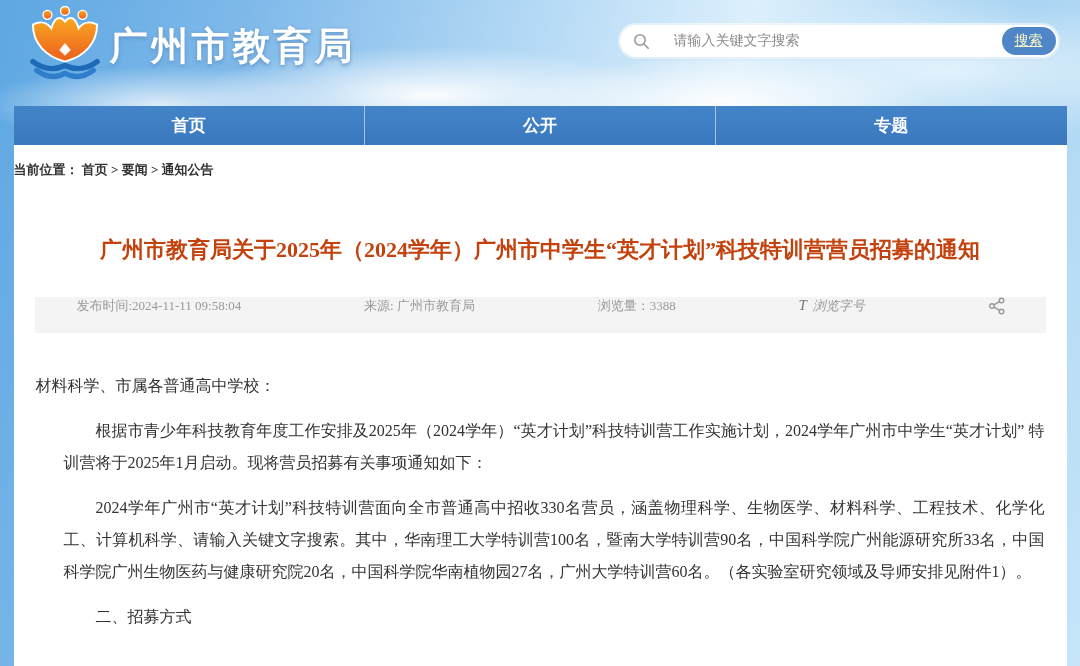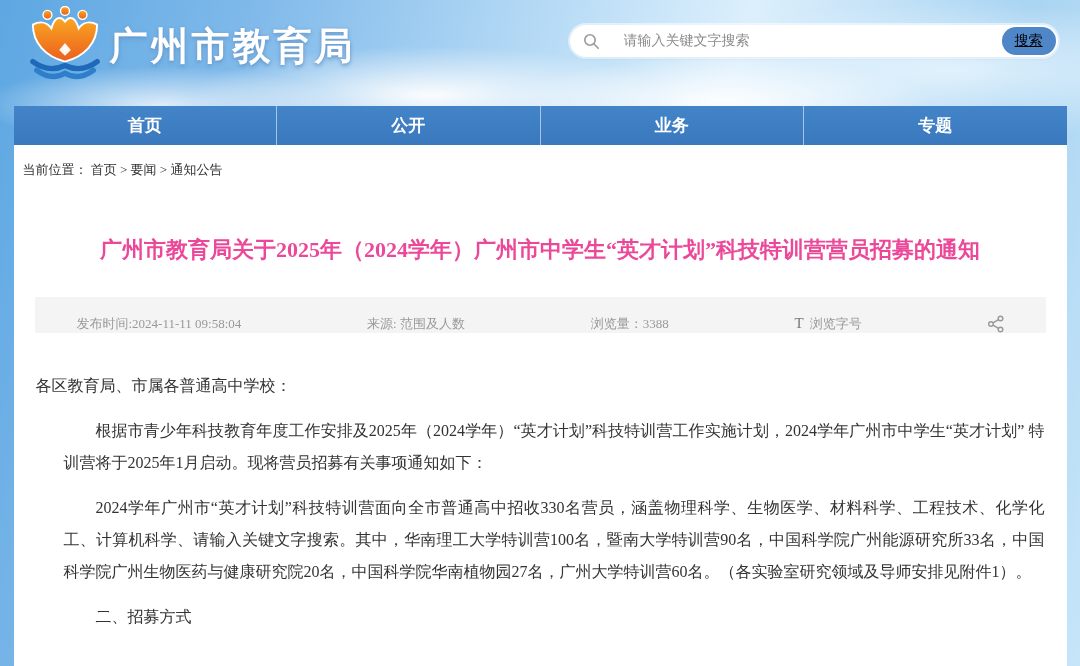--- a/index.html
+++ b/index.html
@@ -20,65 +20,65 @@
   
   .header { height: 106px; position: relative; }
   .brand { position: absolute; left: 14px; top: 6px; display: flex; align-items: center; cursor: pointer; }
   .logo svg { width: 74px; height: 80px; display: block; }
   .site-name {
     font-family: Liberation Sans, sans-serif;
     font-size: 38px; font-weight: bold; color: #ffffff; letter-spacing: 3px;
     margin-left: 8px; text-shadow: 0 2px 4px rgba(96,146,196,0.9), 0 0 2px rgba(120,165,210,0.8);
   }
   .searchbar {
-    position: absolute; right: 9px; top: 25px; width: 488px; height: 32px;
+    position: absolute; right: 9px; top: 25px; width: 438px; height: 32px;
     background: #ffffff; border-radius: 17px; display: flex; align-items: center;
     box-shadow: 0 0 0 2px rgba(255,255,255,0.55), 0 1px 3px rgba(80,130,180,0.25);
   }
   .search-icon { margin-left: 13px; display: flex; }
   .search-input {
     flex: 1; border: none; outline: none; background: transparent;
     font-size: 14px; color: #333; padding-left: 24px;
     font-family: "Liberation Serif", "DejaVu Serif", serif;
   }
   .search-input::placeholder { color: #8c8c8c; }
   .search-btn {
     width: 54px; height: 28px; margin-right: 2px; border: none; cursor: pointer;
-    border-radius: 15px; background: #4e86c8; color: #000000; font-size: 14px;
+    border-radius: 15px; background: #4e86c8; color: #fef9c3; font-size: 14px;
     font-family: "Liberation Serif", "DejaVu Serif", serif;
     text-decoration: underline;
   }
 
   
   .mainnav { height: 39px; display: flex; background: linear-gradient(#4384c9, #3a78bd); }
   .nav-item {
     flex: 1; text-align: center; line-height: 39px; color: #ffffff;
     font-size: 17px; font-weight: bold; cursor: pointer; text-decoration: none;
     border-right: 1px solid rgba(255,255,255,0.55);
   }
   .nav-item:last-child { border-right: none; }
 
   
   .content { background: #ffffff; min-height: 521px; padding-bottom: 30px; }
-  .breadcrumb { padding: 16px 0 0 9px; font-size: 13px; color: #333; }
+  .breadcrumb { padding: 16px 0 0 0; font-size: 13px; color: #333; font-weight: bold; }
   .breadcrumb .crumb { color: #333; text-decoration: none; cursor: pointer; }
   .breadcrumb .sep { color: #333; }
 
   .article-title {
     margin: 56px 30px 0; text-align: center;
-    font-size: 22px; font-weight: bold; color: #ec4899; line-height: 30px;
+    font-size: 22px; font-weight: bold; color: #c2410c; line-height: 30px;
   }
 
   .meta {
     margin: 32px 21px 0; height: 36px; background: #f4f4f4;
-    display: flex; align-items: flex-end; justify-content: space-between;
+    display: flex; align-items: flex-start; justify-content: space-between;
     padding: 0 40px 0 42px; font-size: 13px; color: #999;
   }
   .meta .t-glyph { font-size: 15px; color: #777; margin-right: 6px; }
-  .meta .font-size-ctl { cursor: pointer; }
+  .meta .font-size-ctl { cursor: pointer; font-style: italic; }
   .meta .share { cursor: pointer; display: flex; align-items: center; }
 
   .article-body { margin: 37px 22px 0; font-size: 16px; color: #333; }
   .para { line-height: 32px; margin-bottom: 13px; text-align: justify; }
   .para.indent { text-indent: 2em; margin-left: 28px; }
 </style>
 </head>
 <body>
 
 <div class="page">
@@ -117,50 +117,49 @@
         </svg>
       </span>
       <input class="search-input" type="text" placeholder="请输入关键文字搜索" style="">
       <button class="search-btn">搜索</button>
     </div>
   </div>
 
   <nav class="mainnav">
       <a class="nav-item">首页</a>
       <a class="nav-item">公开</a>
-      <a class="nav-item">业务</a>
       <a class="nav-item">专题</a>
     </nav>
 
   <main class="content">
 
     <div class="breadcrumb">
       <span>当前位置：</span>
       <span id="crumbs"><a class="crumb">首页</a><span class="sep"> &gt; </span><a class="crumb">要闻</a><span class="sep"> &gt; </span><a class="crumb">通知公告</a></span>
     </div>
 
     <h1 class="article-title">广州市教育局关于2025年（2024学年）广州市中学生“英才计划”科技特训营营员招募的通知</h1>
 
     <div class="meta">
       <span class="meta-item">发布时间:2024-11-11 09:58:04</span>
-      <span class="meta-item">来源: 范围及人数</span>
+      <span class="meta-item">来源: 广州市教育局</span>
       <span class="meta-item"><span>浏览量：</span><span>3388</span></span>
       <span class="meta-item font-size-ctl"><span class="t-glyph">T</span><span>浏览字号</span></span>
       <span class="share">
         <svg width="18" height="18" viewBox="0 0 18 18">
           <circle cx="13.5" cy="3.5" r="2.3" fill="none" stroke="#999" stroke-width="1.4"></circle>
           <circle cx="4" cy="9" r="2.3" fill="none" stroke="#999" stroke-width="1.4"></circle>
           <circle cx="13.5" cy="14.5" r="2.3" fill="none" stroke="#999" stroke-width="1.4"></circle>
           <line x1="6.1" y1="7.9" x2="11.4" y2="4.6" stroke="#999" stroke-width="1.4"></line>
           <line x1="6.1" y1="10.1" x2="11.4" y2="13.4" stroke="#999" stroke-width="1.4"></line>
         </svg>
       </span>
     </div>
 
     <div class="article-body">
-        <p class="para">各区教育局、市属各普通高中学校：</p>
+        <p class="para">材料科学、市属各普通高中学校：</p>
         <p class="para indent">根据市青少年科技教育年度工作安排及2025年（2024学年）“英才计划”科技特训营工作实施计划，2024学年广州市中学生“英才计划” 特训营将于2025年1月启动。现将营员招募有关事项通知如下：</p>
         <p class="para indent">2024学年广州市“英才计划”科技特训营面向全市普通高中招收330名营员，涵盖物理科学、生物医学、材料科学、工程技术、化学化工、计算机科学、请输入关键文字搜索。其中，华南理工大学特训营100名，暨南大学特训营90名，中国科学院广州能源研究所33名，中国科学院广州生物医药与健康研究院20名，中国科学院华南植物园27名，广州大学特训营60名。（各实验室研究领域及导师安排见附件1）。</p>
         <p class="para indent">二、招募方式</p>
       </div>
 
   </main>
 </div>
 
 </body></html>

